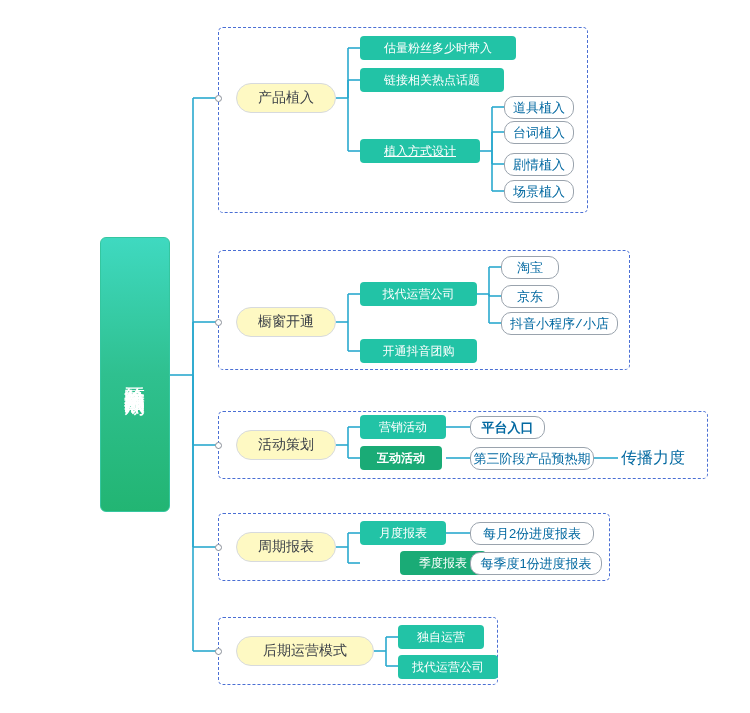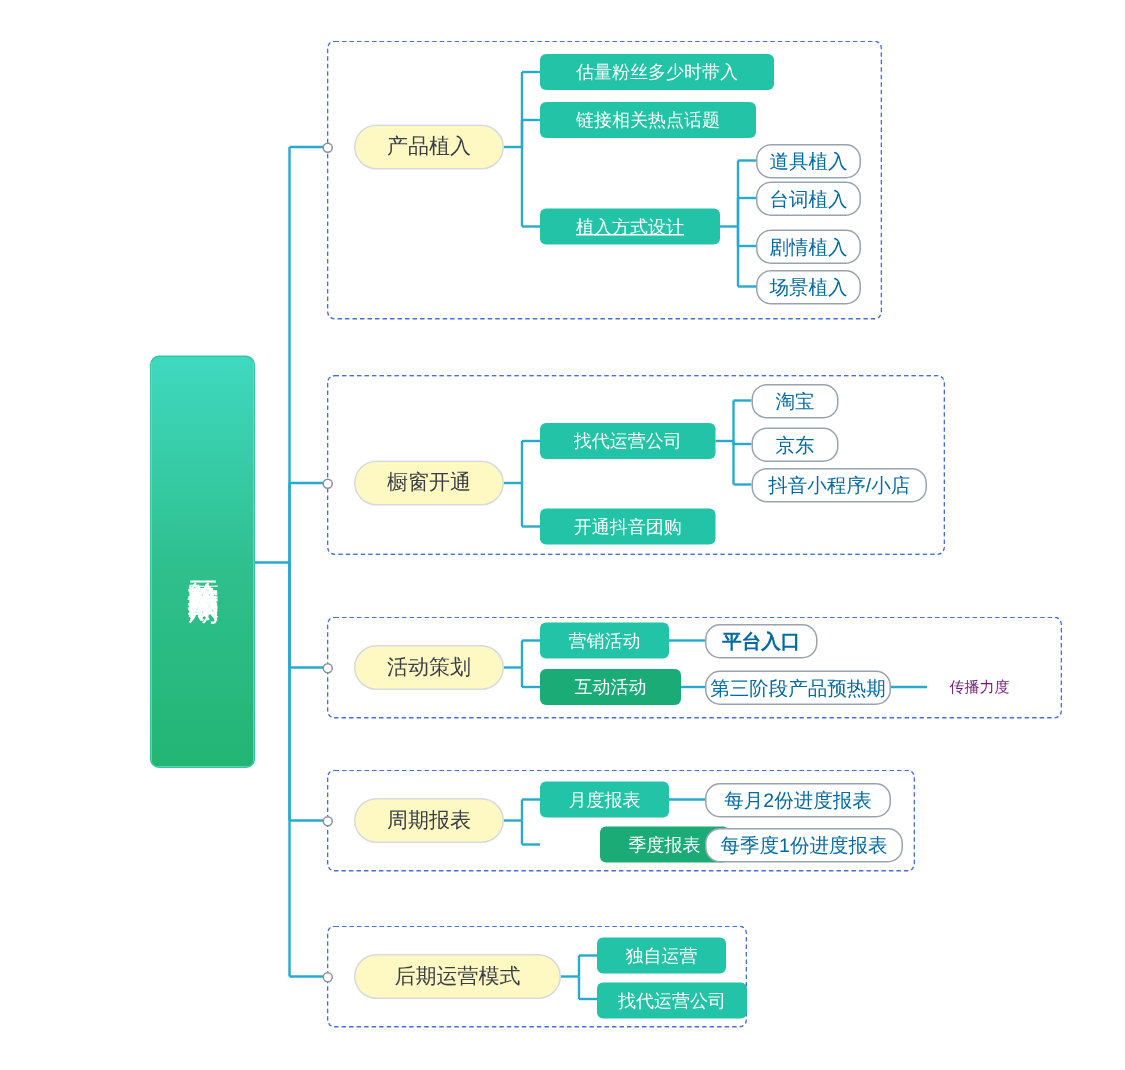--- a/index.html
+++ b/index.html
@@ -79,22 +79,22 @@
     border-radius: 10px;
     color: #0369a1;
     font-size: 13px;
     height: 23px;
     padding: 0 9px;
   }
   
   .lvl4 {
     background: transparent;
     border: none;
-    color: #701a75;
-    font-size: 10px;
+    color: #0369a1;
+    font-size: 16px;
     height: 20px;
   }
   
   .group-box {
     position: absolute;
     box-sizing: border-box;
     border: 1px dashed #4a6fd4;
     border-radius: 5px;
     background: transparent;
   }
@@ -214,25 +214,25 @@
   <div class="node lvl3" style="left:504px; top:96px; width:70px;">道具植入</div>
   <div class="node lvl3" style="left:504px; top:121px; width:70px;">台词植入</div>
   <div class="node lvl3" style="left:504px; top:153px; width:70px;">剧情植入</div>
   <div class="node lvl3" style="left:504px; top:180px; width:70px;">场景植入</div>
 
   <div class="node lvl1" style="left:236px; top:307px; width:100px;font-family:Liberation Mono, monospace;">橱窗开通</div>
   <div class="node lvl2 teal" style="left:360px; top:282px; width:117px;">找代运营公司</div>
   <div class="node lvl2 teal" style="left:360px; top:339px; width:117px;">开通抖音团购</div>
   <div class="node lvl3" style="left:501px; top:256px; width:58px;">淘宝</div>
   <div class="node lvl3" style="left:501px; top:285px; width:58px;">京东</div>
-  <div class="node lvl3" style="left:501px; top:312px; width:117px;">抖音小程序/小店</div>
+  <div class="node lvl3" style="left:501px; top:312px; width:117px;font-family:Liberation Mono, monospace;">抖音小程序/小店</div>
 
   <div class="node lvl1" style="left:236px; top:430px; width:100px;">活动策划</div>
   <div class="node lvl2 teal" style="left:360px; top:415px; width:86px;">营销活动</div>
-  <div class="node lvl2 green" style="left:360px; top:446px; width:94px;">互动活动</div>
+  <div class="node lvl2 green" style="left:360px; top:446px; width:82px;font-weight:bold;">互动活动</div>
   <div class="node lvl3" style="left:470px; top:416px; width:75px;font-weight:bold;">平台入口</div>
   <div class="node lvl3" style="left:470px; top:447px; width:124px;">第三阶段产品预热期</div>
   <div class="node lvl4" style="left:618px; top:448px; width:70px;">传播力度</div>
 
   <div class="node lvl1" style="left:236px; top:532px; width:100px;">周期报表</div>
   <div class="node lvl2 teal" style="left:360px; top:521px; width:86px;">月度报表</div>
   <div class="node lvl2 green" style="left:360px; top:551px; width:86px;margin-left:40px;">季度报表</div>
   <div class="node lvl3" style="left:470px; top:522px; width:124px;">每月2份进度报表</div>
   <div class="node lvl3" style="left:470px; top:552px; width:132px;">每季度1份进度报表</div>
 

